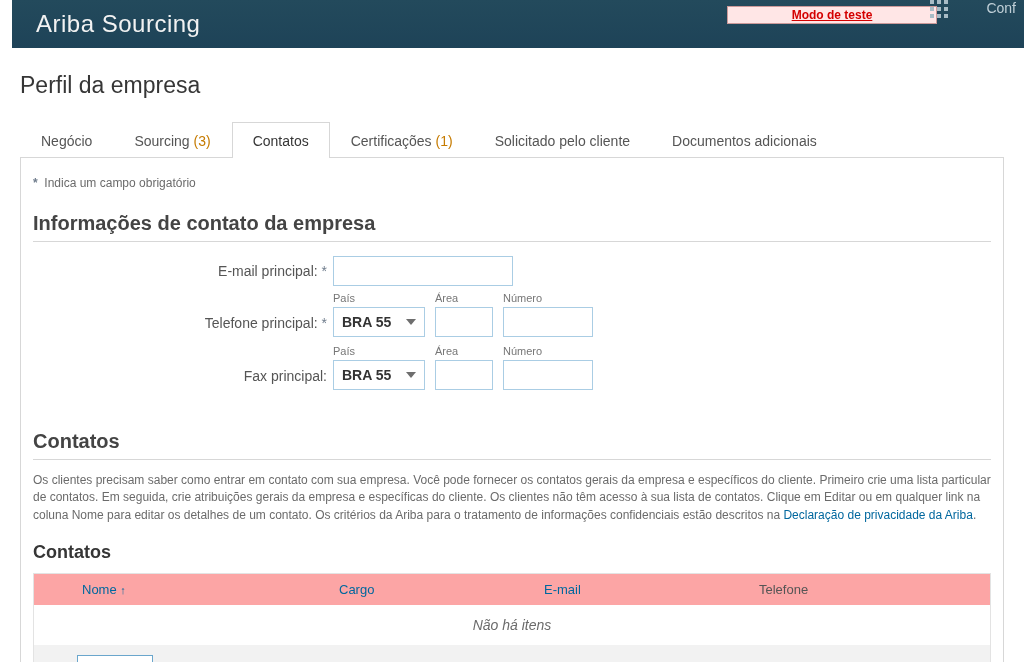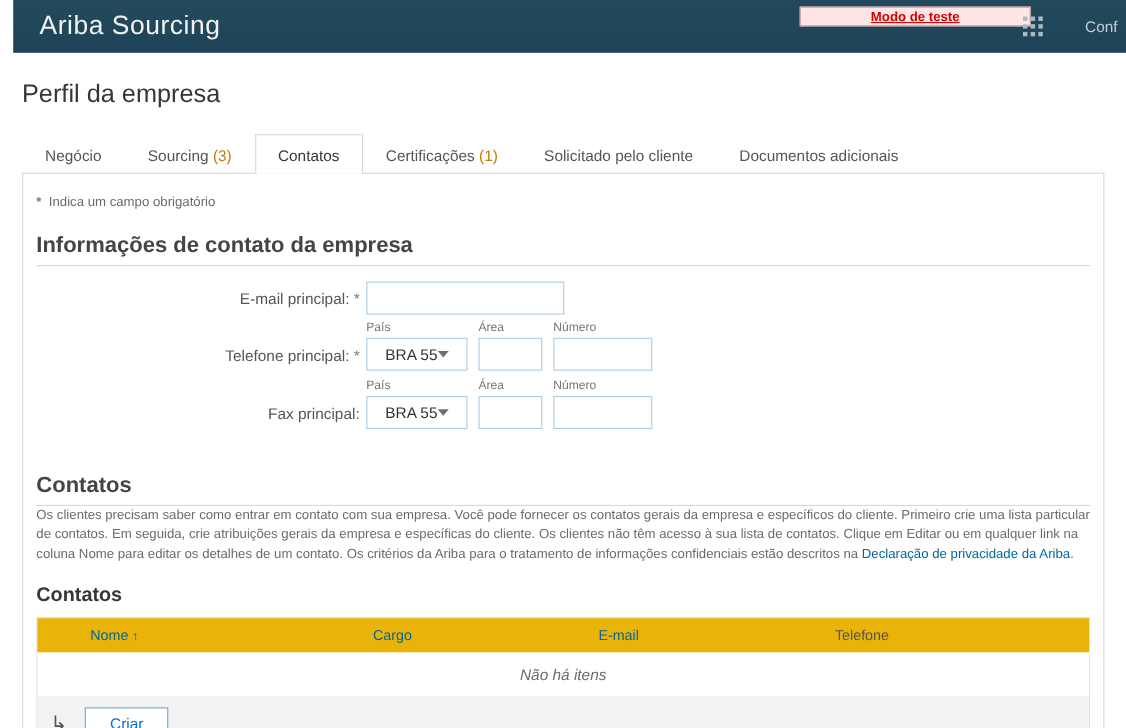--- a/index.html
+++ b/index.html
@@ -31,21 +31,20 @@
       font-size: 12px;
       padding: 1px 0;
       text-decoration: underline;
     }
     .header-right {
       position: absolute;
       right: 8px;
       top: 0;
       height: 48px;
       display: flex;
-      align-items: center;
       gap: 38px;
       color: #c0d0d8;
       font-size: 14px;
     }
     .apps-icon {
       width: 18px; height: 18px;
       display: grid;
       grid-template-columns: repeat(3, 4px);
       grid-template-rows: repeat(3, 4px);
       gap: 3px;
@@ -130,48 +129,48 @@
 
     input.text-input, .select-like {
       border: 1px solid #aacde4;
       background: #fff;
       height: 30px;
       padding: 0 8px;
       font-size: 14px;
       color:#333;
     }
     .email-input { width: 180px; }
-    .country-sel { width: 92px; display:flex; align-items:center; justify-content:center;}
+    .country-sel { width: 92px; display:flex; align-items:center; justify-content:space-between;font-weight:bold;}
     .area-input { width: 58px; }
     .number-input { width: 90px; }
     .chevron {
       width:0;height:0;
       border-left:5px solid transparent;
       border-right:5px solid transparent;
       border-top:6px solid #6e6e6e;
     }
 
     
     .desc {
       font-size: 12px;
       color: #6b6b6b;
       line-height: 1.45;
-      margin-top: 0;
+      margin-top: 12px;
     }
     .desc a { color: #00679e; text-decoration:none; }
 
     
     .subsection-title { font-size:18px; margin-top:18px; color:#363636;}
     .tbl {
       margin-top: 10px;
       border: 1px solid #e3e3e3;
       background:#fff;
     }
     .tbl-header {
-      background: #eab308;
+      background: #fca5a5;
       display: flex;
       padding: 8px 0;
       font-size: 13px;
       color: #00679e;
     }
     .col-name{ width:305px; padding-left:48px;}
     .col-cargo{ width:205px;}
     .col-email{ width:215px;}
     .col-tel{ flex:1; color:#555;}
     .sort-arrow{ font-size:11px; }

